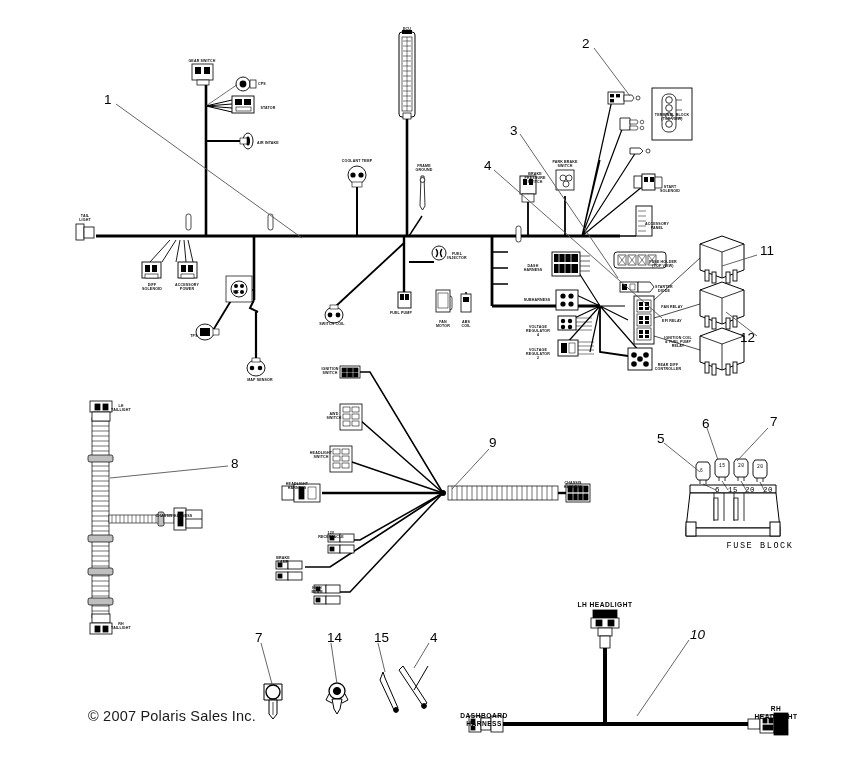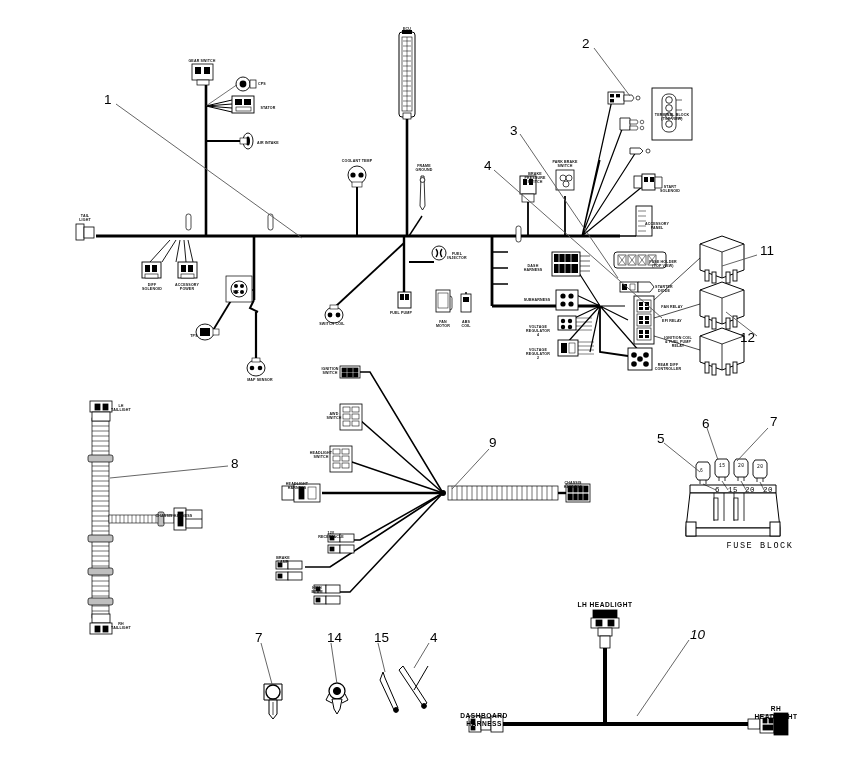--- a/index.html
+++ b/index.html
@@ -880,14 +880,15 @@
       <div class="fusenum" style="left: 715px; top: 486px;">6</div>
       <div class="fusenum" style="left: 728px; top: 486px;">15</div>
       <div class="fusenum" style="left: 745px; top: 486px;">20</div>
       <div class="fusenum" style="left: 763px; top: 486px;">20</div>
       <div class="fusenum" style="font-size: 4.6px; left: 700px; top: 468px;">6</div>
       <div class="fusenum" style="font-size: 4.6px; left: 719px; top: 463px;">15</div>
       <div class="fusenum" style="font-size: 4.6px; left: 738px; top: 463px;">20</div>
       <div class="fusenum" style="font-size: 4.6px; left: 757px; top: 464px;">20</div>
     </div>
 
+<div class="copyright" style="left:88px;top:708px;">© 2007 Polaris Sales Inc.</div>
 
 </div>
 
 </body></html>

